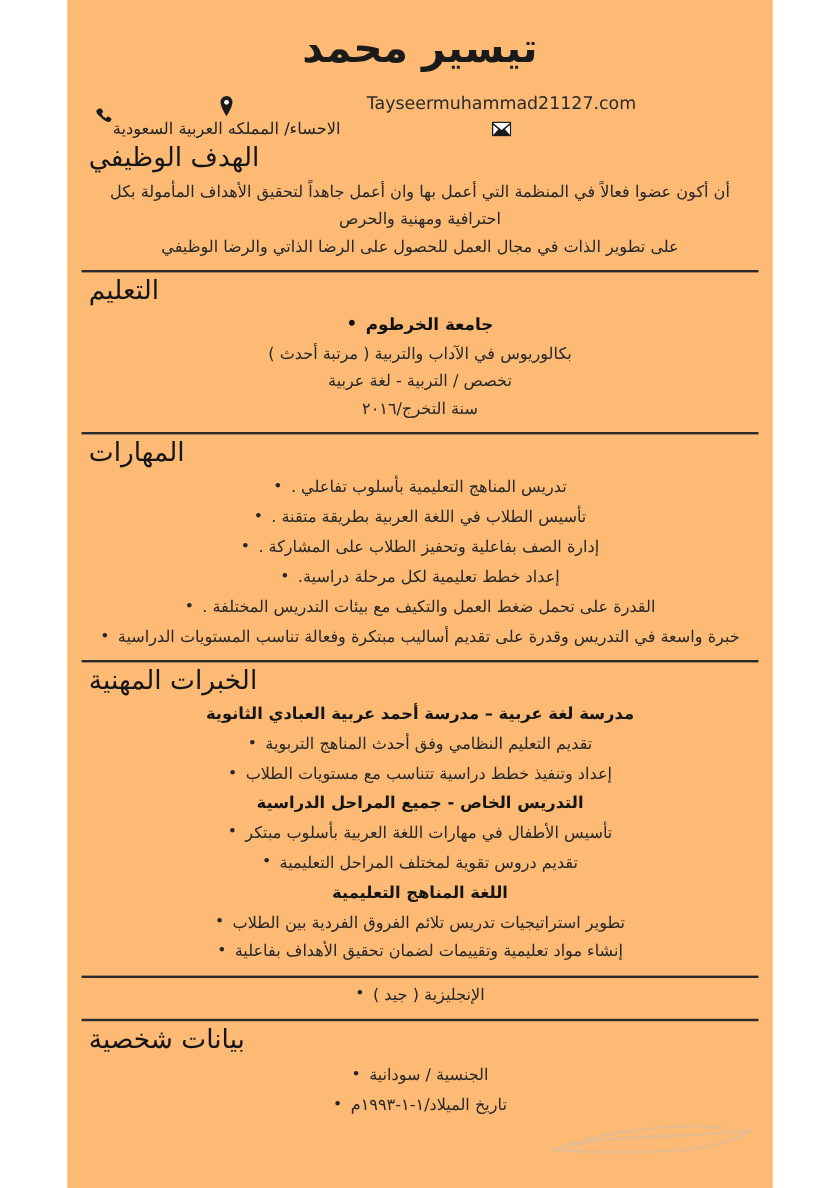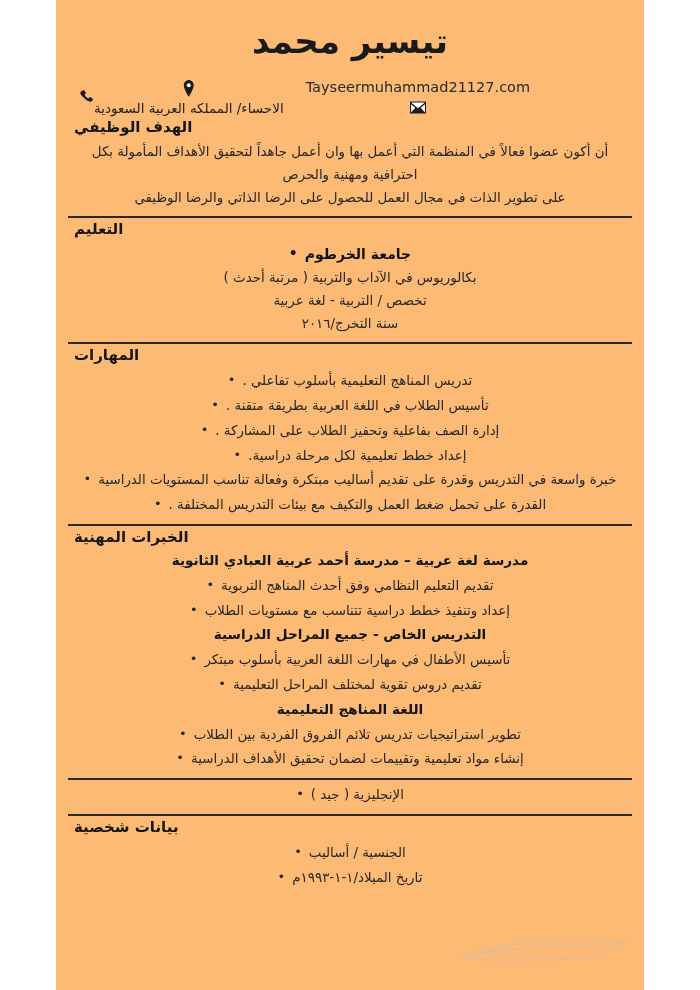--- a/index.html
+++ b/index.html
@@ -71,22 +71,22 @@
   .divider {
     border: 0;
     border-top: 2.2px solid #2a2a2a;
     margin: 7px 12px 2px 12px;
     width: calc(100% - 24px);
     box-sizing: border-box;
   }
   .section-title {
     text-align: left;
     direction: rtl;
-    font-size: 15px;
-    font-weight: bold;
+    font-size: 22px;
+    font-weight: normal;
     color: #151515;
     margin: 2px 0 3px 0;
     line-height: 1.25;
   }
   .section-title-inner {
     display: block;
     text-align: left;
   }
 
   .para {
@@ -233,22 +233,22 @@
   <hr class="divider">
   <div class="section">
     <div class="section-title">
       <span class="section-title-inner">المهارات</span>
     </div>
     <ul class="bullets">
       <li><span class="btxt">تدريس المناهج التعليمية بأسلوب تفاعلي .</span></li>
       <li><span class="btxt">تأسيس الطلاب في اللغة العربية بطريقة متقنة .</span></li>
       <li><span class="btxt">إدارة الصف بفاعلية وتحفيز الطلاب على المشاركة .</span></li>
       <li><span class="btxt">إعداد خطط تعليمية لكل مرحلة دراسية.</span></li>
+      <li><span class="btxt">القدرة على تحمل ضغط العمل والتكيف مع بيئات التدريس المختلفة .</span></li>
       <li><span class="btxt">خبرة واسعة في التدريس وقدرة على تقديم أساليب مبتكرة وفعالة تناسب المستويات الدراسية</span></li>
-      <li><span class="btxt">القدرة على تحمل ضغط العمل والتكيف مع بيئات التدريس المختلفة .</span></li>
     </ul>
   </div>
 
   <hr class="divider">
   <div class="section">
     <div class="section-title">
       <span class="section-title-inner">الخبرات المهنية</span>
     </div>
 
     <div class="exp-block">
@@ -264,39 +264,39 @@
       <ul class="bullets">
         <li><span class="btxt">تأسيس الأطفال في مهارات اللغة العربية بأسلوب مبتكر</span></li>
         <li><span class="btxt">تقديم دروس تقوية لمختلف المراحل التعليمية</span></li>
       </ul>
     </div>
 
     <div class="exp-block">
       <div class="sub-bold">اللغة المناهج التعليمية</div>
       <ul class="bullets">
         <li><span class="btxt">تطوير استراتيجيات تدريس تلائم الفروق الفردية بين الطلاب</span></li>
-        <li><span class="btxt">إنشاء مواد تعليمية وتقييمات لضمان تحقيق الأهداف الدراسية</span></li>
+        <li><span class="btxt">إنشاء مواد تعليمية وتقييمات لضمان تحقيق الأهداف بفاعلية</span></li>
       </ul>
     </div>
   </div>
 
   <hr class="divider">
   <div class="section">
     <ul class="bullets">
       <li><span class="btxt">الإنجليزية ( جيد )</span></li>
     </ul>
   </div>
 
   <hr class="divider">
   <div class="section">
     <div class="section-title">
       <span class="section-title-inner">بيانات شخصية</span>
     </div>
     <ul class="bullets">
-      <li><span class="btxt">الجنسية / أساليب</span></li>
+      <li><span class="btxt">الجنسية / سودانية</span></li>
       <li><span class="btxt">تاريخ الميلاد/١-١-١٩٩٣م</span></li>
     </ul>
   </div>
 
   <div class="watermark">
     <svg width="176" height="52" viewBox="0 0 176 52" aria-hidden="true">
       <g fill="none" stroke="#b9bec4" stroke-width="2.2" stroke-linejoin="round" stroke-linecap="round">
         <path d="M4 38 C28 40, 60 41, 104 39 C130 38, 152 32, 170 22 C150 24, 120 26, 92 27 C62 28, 28 32, 4 38 Z"></path>
         <path d="M18 33 C42 30, 72 28, 100 27"></path>
         <path d="M30 30 C50 25, 78 21, 104 19 C118 18, 134 18, 146 20"></path>

